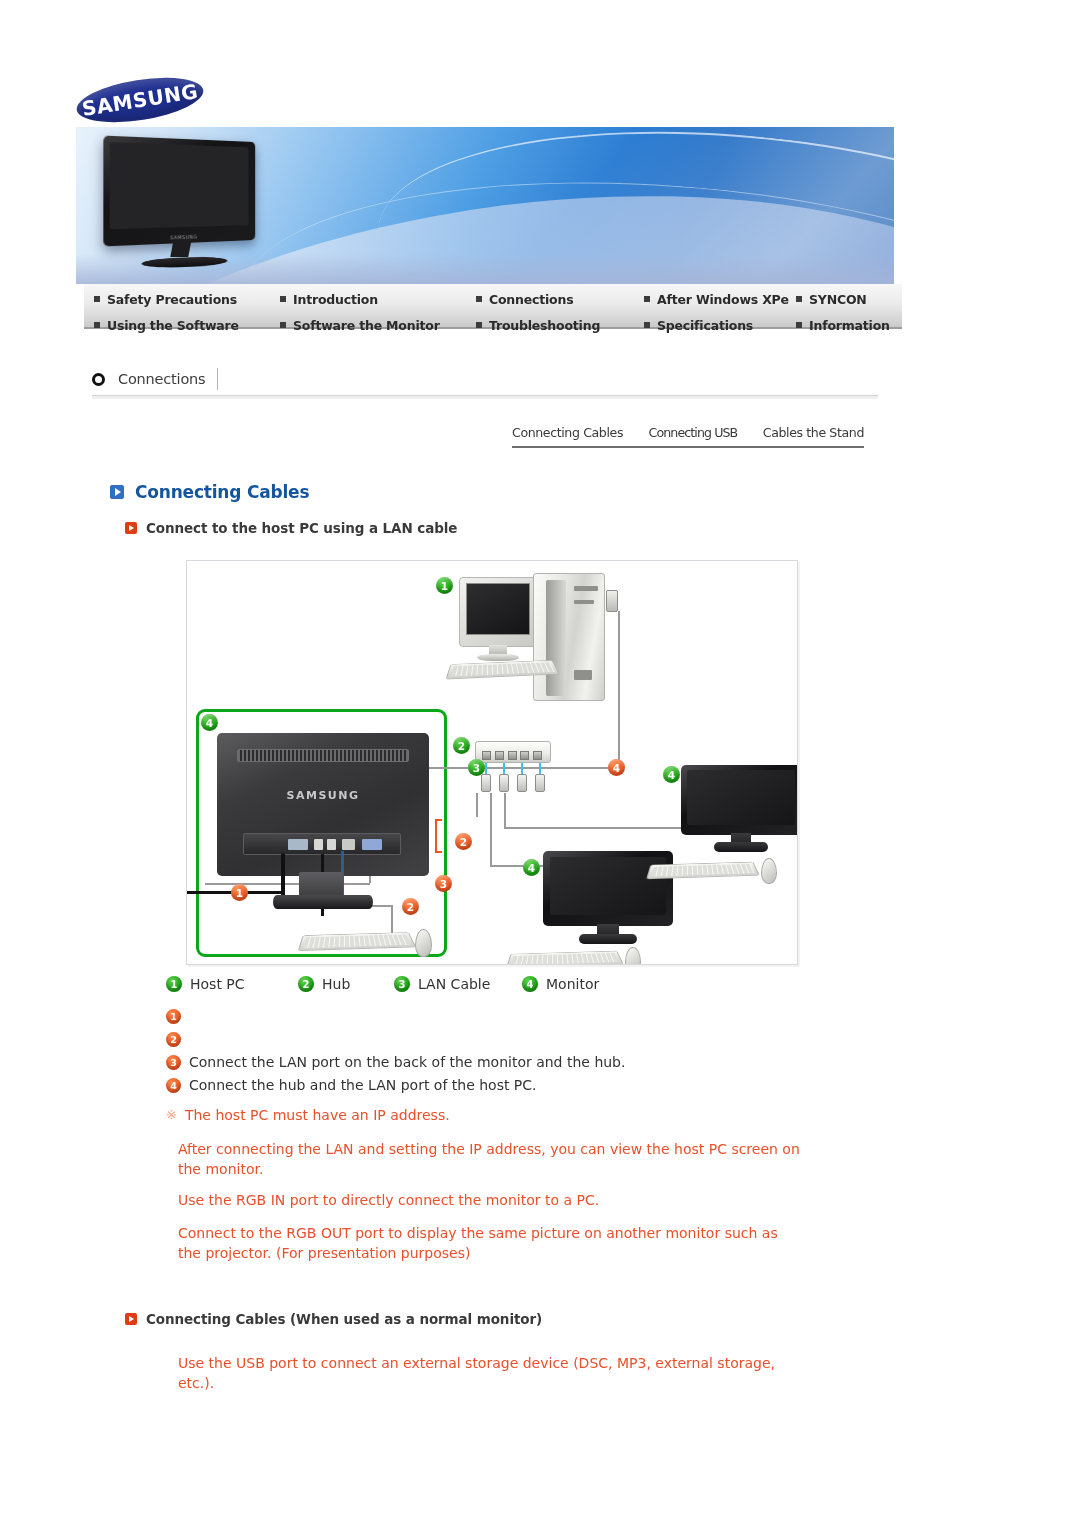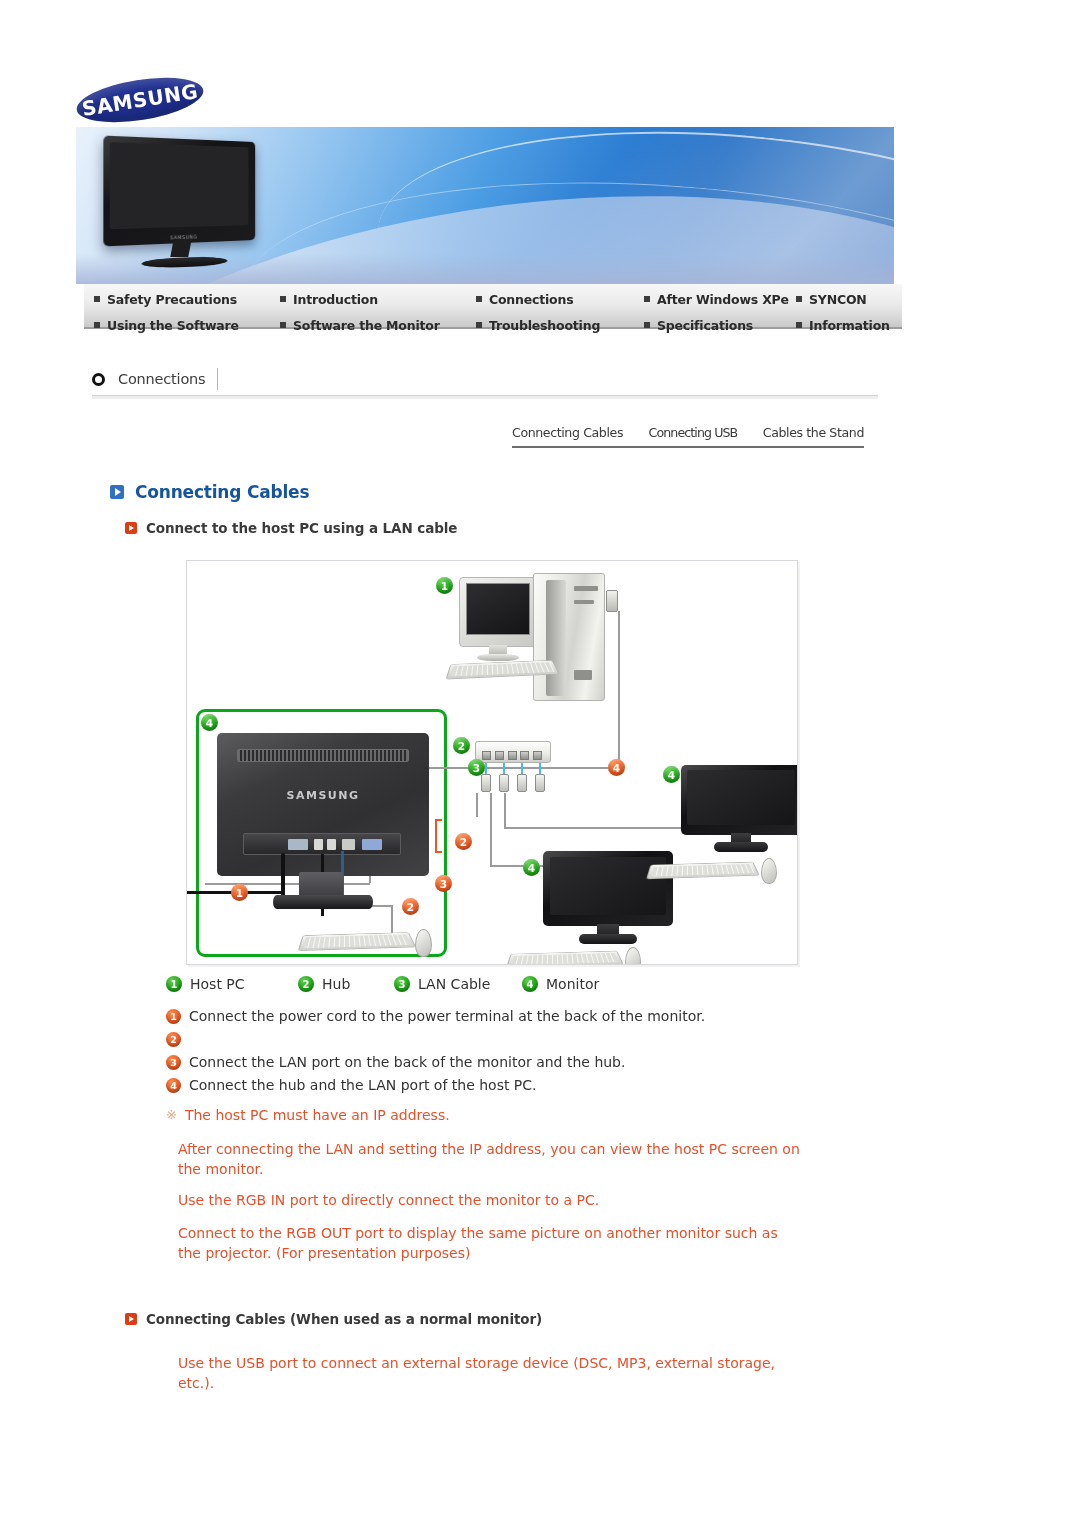--- a/index.html
+++ b/index.html
@@ -957,21 +957,20 @@
     </div>
     <div class="legend-item">
       <span class="legend-badge">4</span>
       <span class="legend-label">Monitor</span>
     </div>
   </div>
 
   <div class="steps">
     <div class="step">
       <span class="step-badge">1</span>
-      <span class="step-text">Connect the power cord to the power terminal at the back of the monitor.</span>
     </div>
     <div class="step">
       <span class="step-badge">2</span>
     </div>
     <div class="step">
       <span class="step-badge">3</span>
       <span class="step-text">Connect the LAN port on the back of the monitor and the hub.</span>
     </div>
     <div class="step">
       <span class="step-badge">4</span>

